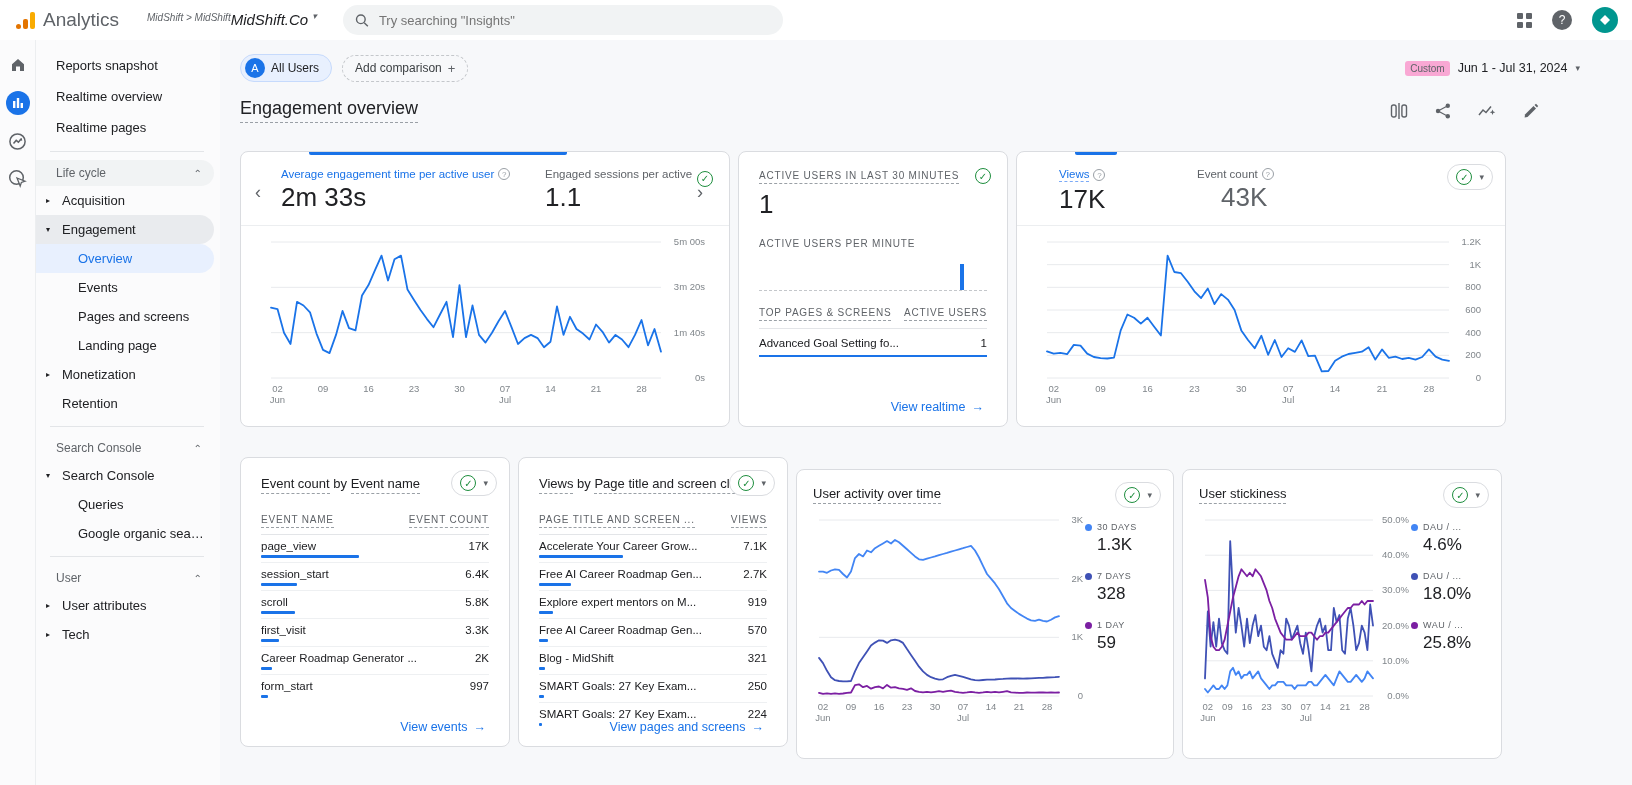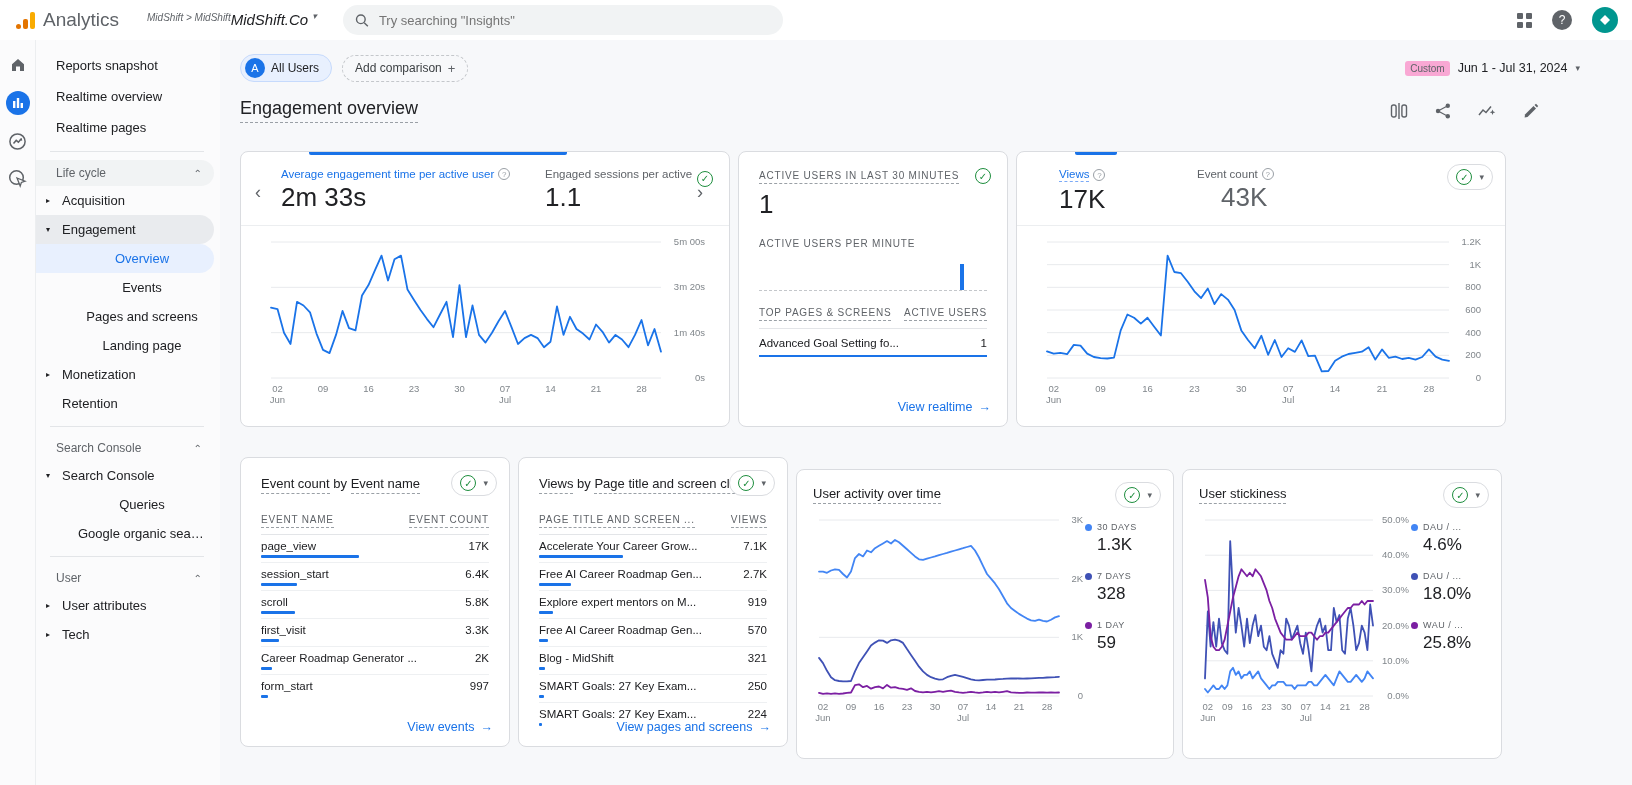--- a/index.html
+++ b/index.html
@@ -33,21 +33,21 @@
   .rail .sel { width:24px; height:24px; background:#1a73e8; border-radius:50%; }
   .sidenav { width:184px; background:#fbfbfc; padding:10px 6px 0 0; font-size:13px; flex:none; overflow:hidden; }
   .snav-item { padding:8px 8px 8px 20px; cursor:pointer; white-space:nowrap; border-radius:0 16px 16px 0; }
   .snav-div { border-top:1px solid #e3e5e8; margin:8px 10px 8px 14px; }
   .sec-hd { display:flex; align-items:center; justify-content:space-between; font-size:12px; color:#5f6368; padding:6px 12px 6px 20px; border-radius:0 16px 16px 0; cursor:pointer; }
   .sec-hd.gray { background:#f1f3f4; }
   .sec-hd .cv { font-size:10px; color:#5f6368; }
   .tree-item { display:flex; align-items:center; gap:8px; padding:7px 8px 7px 10px; cursor:pointer; white-space:nowrap; border-radius:0 16px 16px 0; }
   .tree-item .tri { font-size:8px; color:#202124; width:8px; }
   .tree-item.expanded { background:#e9ebee; }
-  .child { padding:7px 8px 7px 42px; cursor:pointer; white-space:nowrap; border-radius:0 16px 16px 0; overflow:hidden; text-overflow:ellipsis;text-align:center; }
+  .child { padding:7px 8px 7px 42px; cursor:pointer; white-space:nowrap; border-radius:0 16px 16px 0; overflow:hidden; text-overflow:ellipsis; }
   .child.selected { background:#e8f0fe; color:#1a73e8; }
   .plain { padding:7px 8px 7px 26px; cursor:pointer; white-space:nowrap; }
 
   
   main { flex:1; padding:14px 24px 0 20px; overflow:hidden; }
   .controls-row { display:flex; align-items:center; justify-content:space-between; width:1340px; }
   .chips { display:flex; gap:10px; align-items:center; }
   .chip-all { display:flex; align-items:center; gap:6px; background:#e8f0fe; border:1px solid #c6dafc; border-radius:16px; padding:3px 12px 3px 4px; font-size:12px; cursor:pointer; }
   .chip-a { width:20px; height:20px; border-radius:50%; background:#1a73e8; color:#fff; font-size:11px; display:flex; align-items:center; justify-content:center; }
   .chip-add { display:flex; align-items:center; gap:6px; border:1px dashed #c4c7cb; border-radius:16px; padding:5px 12px; font-size:12px; color:#3c4043; cursor:pointer; }
@@ -92,21 +92,21 @@
   .rt { padding:18px 20px; font-size:10px; }
   .ulabel { font-size:10px; letter-spacing:.8px; color:#5f6368; text-transform:uppercase; }
   .ulabel.dash { border-bottom:1px dashed #9aa0a6; padding-bottom:2px; }
   .rt-val { font-size:26px; color:#202124; margin:8px 0 18px 0; }
   .minbars { height:30px; border-bottom:1px dashed #c4c7cb; display:flex; align-items:flex-end; justify-content:space-between; margin-top:12px; }
   .minbar { width:4px; height:0; background:#1a73e8; }
   .minbar.on { height:26px; }
   .rt-cols { display:flex; justify-content:space-between; margin-top:16px; padding-bottom:7px; border-bottom:1px solid #e3e5e8; }
   .rt-row { display:flex; justify-content:space-between; font-size:11.5px; color:#202124; padding:8px 0 6px 0; }
   .rt-bar { height:2px; background:#1a73e8; }
-  .card-link { position:absolute; bottom:12px; right:16px; font-size:12.5px; color:#1a73e8; display:flex; align-items:center; gap:6px; cursor:pointer; }
+  .card-link { position:absolute; bottom:12px; right:23px; font-size:12.5px; color:#1a73e8; display:flex; align-items:center; gap:6px; cursor:pointer; }
 
   
   .tbl-card { padding:16px 20px; }
   .card-title { font-size:13px; color:#202124; white-space:nowrap; }
   .card-title .dash { border-bottom:1px dashed #9aa0a6; padding-bottom:2px; }
   .tbl-head { display:flex; justify-content:space-between; margin-top:22px; padding-bottom:6px; border-bottom:1px solid #e3e5e8; }
   .t-row { border-bottom:1px solid #eef0f2; padding:5px 0 4px 0; }
   .t-line { display:flex; justify-content:space-between; font-size:11.5px; color:#202124; }
   .t-line .nm { white-space:nowrap; overflow:hidden; max-width:170px; }
   .t-bar { height:3px; background:#1a73e8; border-radius:1px; margin-top:3px; }

